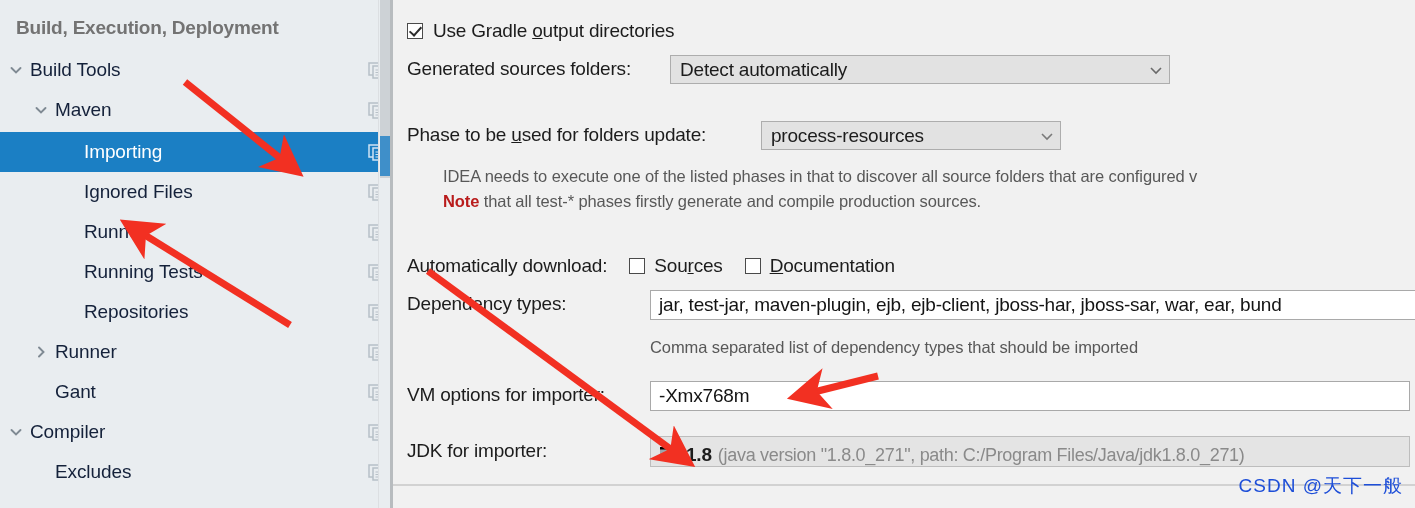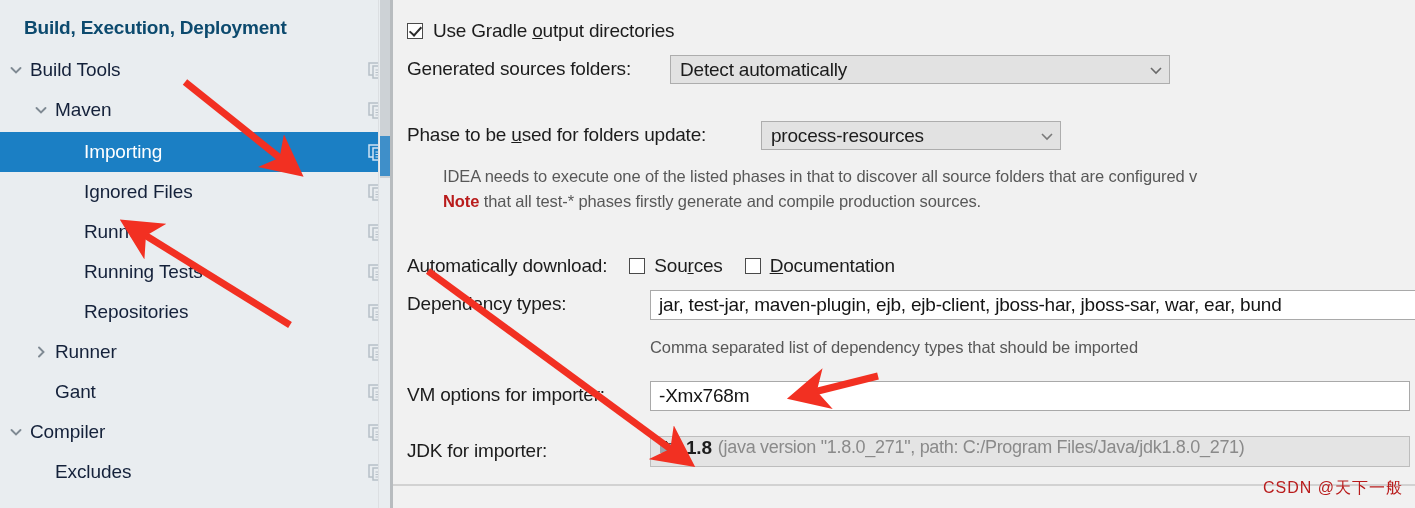--- a/index.html
+++ b/index.html
@@ -20,24 +20,24 @@
   .sidebar {
     position: relative;
     width: 393px;
     height: 508px;
     background: #e9edf0;
     flex: 0 0 393px;
     overflow: hidden;
   }
   .side-title {
     position: absolute;
-    left: 24px; top: 17px;
+    left: 16px; top: 17px;
     font-size: 19px;
     font-weight: bold;
-    color: #0c4a6e;
+    color: #737373;
     letter-spacing: -0.2px;
     white-space: nowrap;
   }
   .tree-row {
     position: absolute;
     left: 0;
     width: 393px;
     height: 40px;
     display: flex;
     align-items: center;
@@ -183,21 +183,21 @@
   }
   .hint b { color: #b91c1c; }
 
   .jdkbox {
     position: absolute;
     box-sizing: border-box;
     height: 31px;
     background: #e4e4e4;
     border: 1px solid #bdbdbd;
     display: flex;
-    align-items: flex-start;
+    align-items: flex-end;
     padding-left: 8px;
     overflow: hidden;
     white-space: nowrap;
   }
   .jdk-ver {
     font-size: 19px;
     color: #1c1c1c;
     font-weight: 600;
     margin-left: 6px;
     letter-spacing: -0.2px;
@@ -212,22 +212,22 @@
   .topclip {
     position: absolute;
     left: 0; top: 0;
     width: 100%; height: 10px;
     overflow: hidden;
   }
 
   .watermark {
     position: absolute;
     right: 12px; bottom: 9px;
-    font-size: 16px;
-    color: #b91c1c;
+    font-size: 19px;
+    color: #1d4ed8;
     letter-spacing: 1px;
     white-space: nowrap;
   }
   .botline {
     position: absolute;
     left: 0; bottom: 22px;
     width: 100%; height: 2px;
     background: #d2d2d2;
   }
 

